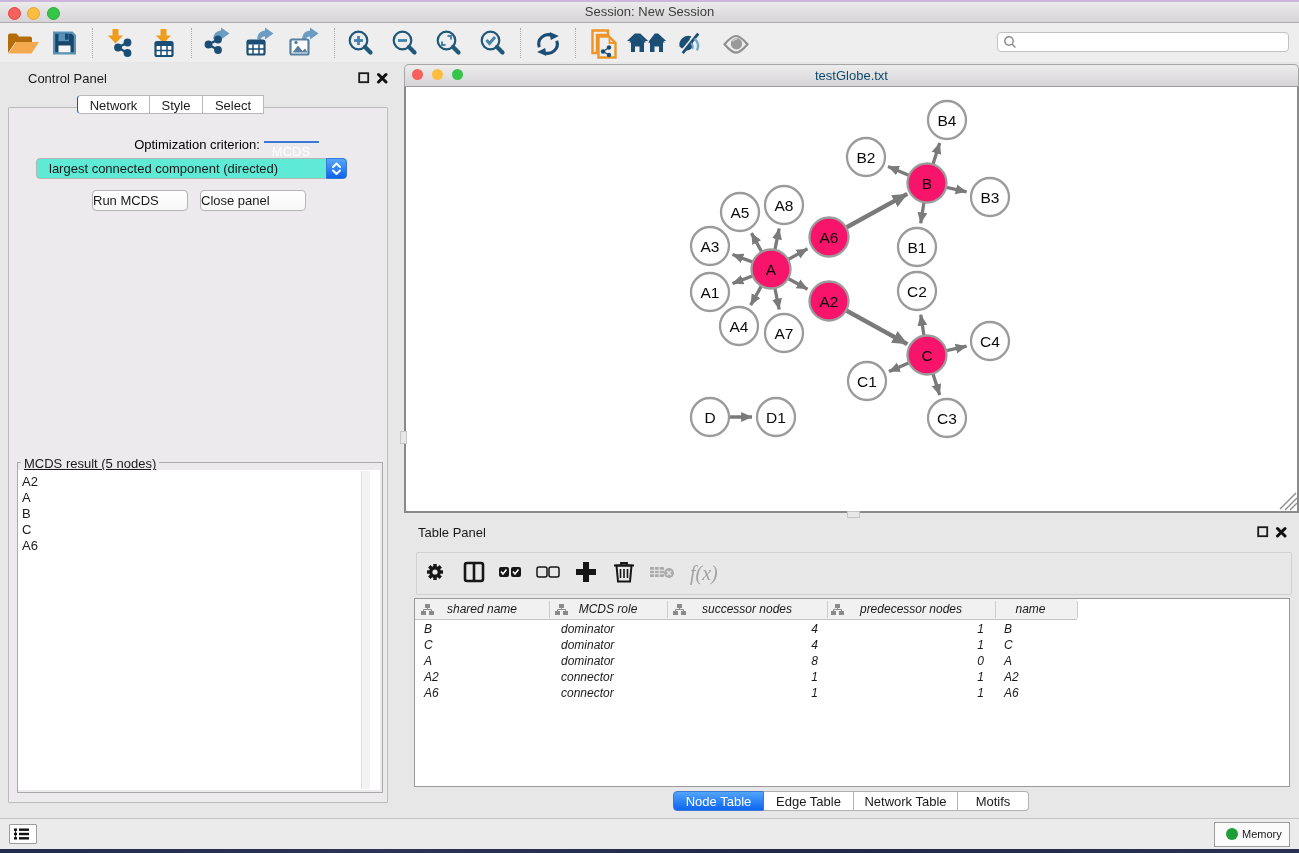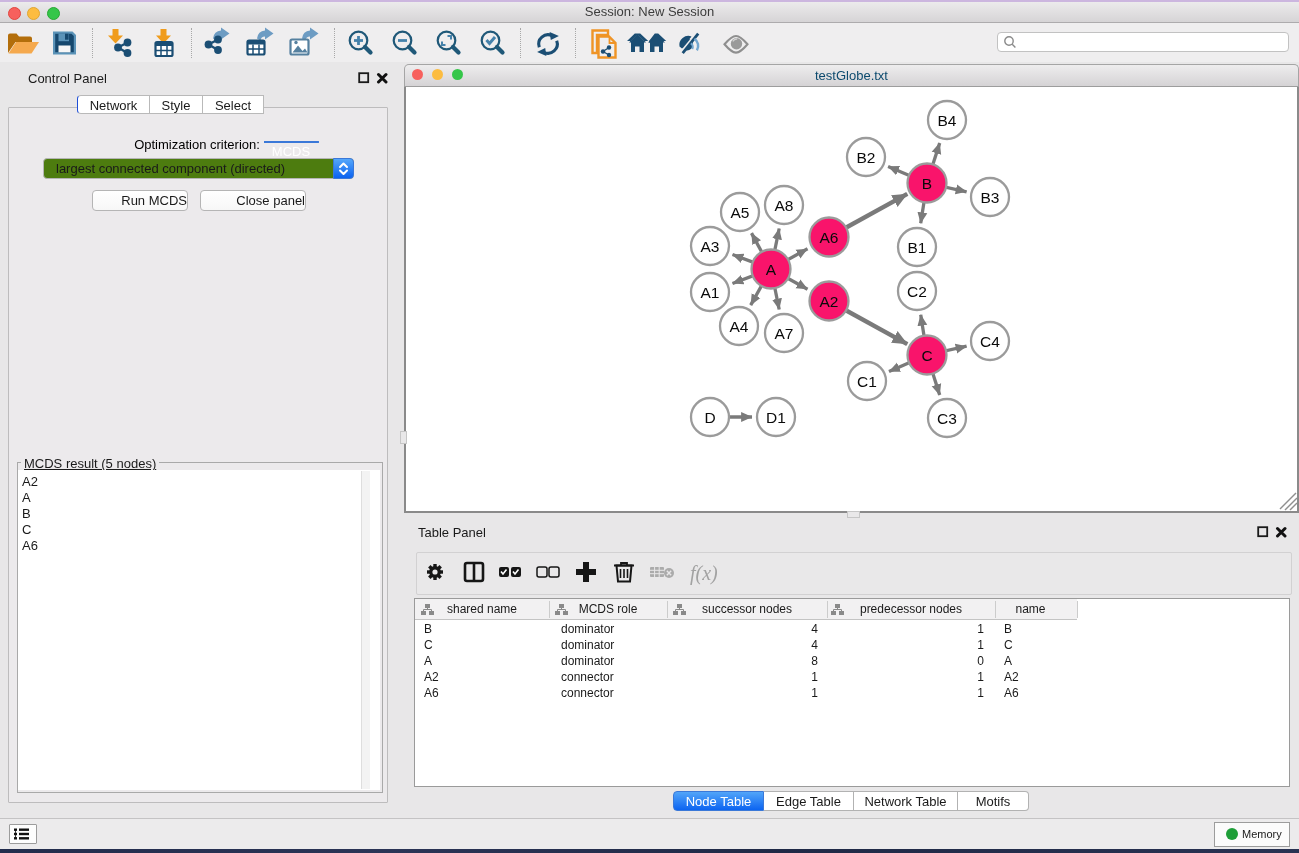--- a/index.html
+++ b/index.html
@@ -16,40 +16,40 @@
  border:1px solid #c2c2c2;border-radius:4px;}
 
 .cp-title{left:28px;top:71px;font-size:13px;color:#1a1a1a;}
 .panelbox{left:8px;top:107px;width:378px;height:694px;border:1px solid #bdbcbd;background:#eceaec;border-radius:1px;}
 .tabs{left:77px;top:95px;height:19px;display:flex;font-size:13px;}
 .tab{background:#fff;border:1px solid #b9b9b9;border-left:none;color:#1a1a1a;
  text-align:center;line-height:19px;}
 .tab.first{border-left:1px solid #1d4ed8;border-radius:4px 0 0 4px;}
 .tab.sel{background:linear-gradient(#52a5f9,#0c64f1);color:#fff;border-color:#3a78d8;border-radius:0 4px 4px 0;margin-top:46px;}
 .optlabel{left:8px;top:137px;width:378px;text-align:center;font-size:13px;color:#000000;}
-.dropdown{left:43px;top:158px;width:309px;height:19px;background:#4d7c0f;border:1px solid #b5b5b5;border-radius:4px;}
+.dropdown{left:36px;top:158px;width:309px;height:19px;background:#5eead4;border:1px solid #b5b5b5;border-radius:4px;}
 .dd-txt{left:12px;top:2px;font-size:13px;color:#1a1a1a;position:absolute;}
 .dd-btn{position:absolute;right:-1px;top:-1px;width:21px;height:21px;border-radius:0 4px 4px 0;
  background:linear-gradient(#55a7fa,#0b62f0);border:1px solid #3a78d8;box-sizing:border-box;}
 .btn{background:linear-gradient(#ffffff,#f7f7f7);border:1px solid #b5b5b5;border-radius:4px;
- font-size:13px;color:#1a1a1a;text-align:right;height:19px;line-height:19px;}
+ font-size:13px;color:#1a1a1a;text-align:left;height:19px;line-height:19px;}
 .groupbox{left:17px;top:462px;width:364px;height:329px;border:1px solid #a9a9a9;}
 .gb-label{left:21px;top:456px;font-size:13px;color:#1a1a1a;background:#eceaec;padding:0 3px;text-decoration:underline;}
 .gb-list{left:18px;top:470px;width:362px;height:320px;background:#fff;font-size:13px;color:#1a1a1a;line-height:16px;padding:4px 0 0 4px;box-sizing:border-box;}
 .gb-scroll{left:361px;top:471px;width:8px;height:318px;background:#f3f3f3;border-left:1px solid #dedede;}
 
 .netwin-title{left:404px;top:64px;width:895px;height:23px;
  background:linear-gradient(#eeedee,#d5d3d5);border:1px solid #a5a5a5;border-bottom:1px solid #9d9d9d;
  border-radius:5px 5px 0 0;box-sizing:border-box;}
 .net-title-txt{left:404px;top:68px;width:895px;text-align:center;font-size:13px;color:#0c4a6e;}
 .canvas{left:404px;top:87px;width:895px;height:426px;background:#fff;border:2px solid #8a8a8a;border-top:none;box-sizing:border-box;}
 
 .tp-title{left:418px;top:525px;font-size:13px;color:#1a1a1a;}
 .tp-toolbar{left:416px;top:552px;width:874px;height:41px;background:#e9e8e9;border:1px solid #d2d1d2;border-radius:2px;}
-.tbl{left:414px;top:598px;width:874px;height:187px;background:#fff;border:1px solid #9a9a9a;font-size:12px;color:#1a1a1a;}
+.tbl{left:414px;top:598px;width:874px;height:187px;background:#fff;border:1px solid #9a9a9a;font-size:12px;color:#1a1a1a;font-style:italic;}
 .th{position:absolute;top:0;height:21px;background:#f2f1f2;border-bottom:1px solid #c4c4c4;box-sizing:border-box;text-align:center;line-height:21px;}
 .thsep{position:absolute;top:2px;height:17px;width:0;border-left:1px solid #cccccc;}
 .cell{position:absolute;height:16px;line-height:16px;}
 
 .btab{position:absolute;top:791px;height:20px;line-height:20px;font-size:13px;text-align:center;
  background:#fff;border:1px solid #b2b2b2;border-left:none;color:#1a1a1a;box-sizing:border-box;}
 
 .statusbar{left:0;top:818px;width:1299px;height:31px;background:#ecebec;border-top:1px solid #c4c3c4;}
 .navy{left:0;top:849px;width:1299px;height:4px;background:linear-gradient(90deg,#222c4c,#2b3456 30%,#1f2946 60%,#293252);}
 .membtn{left:1214px;top:822px;width:74px;height:23px;background:#fbfbfb;border:1px solid #9c9c9c;}

